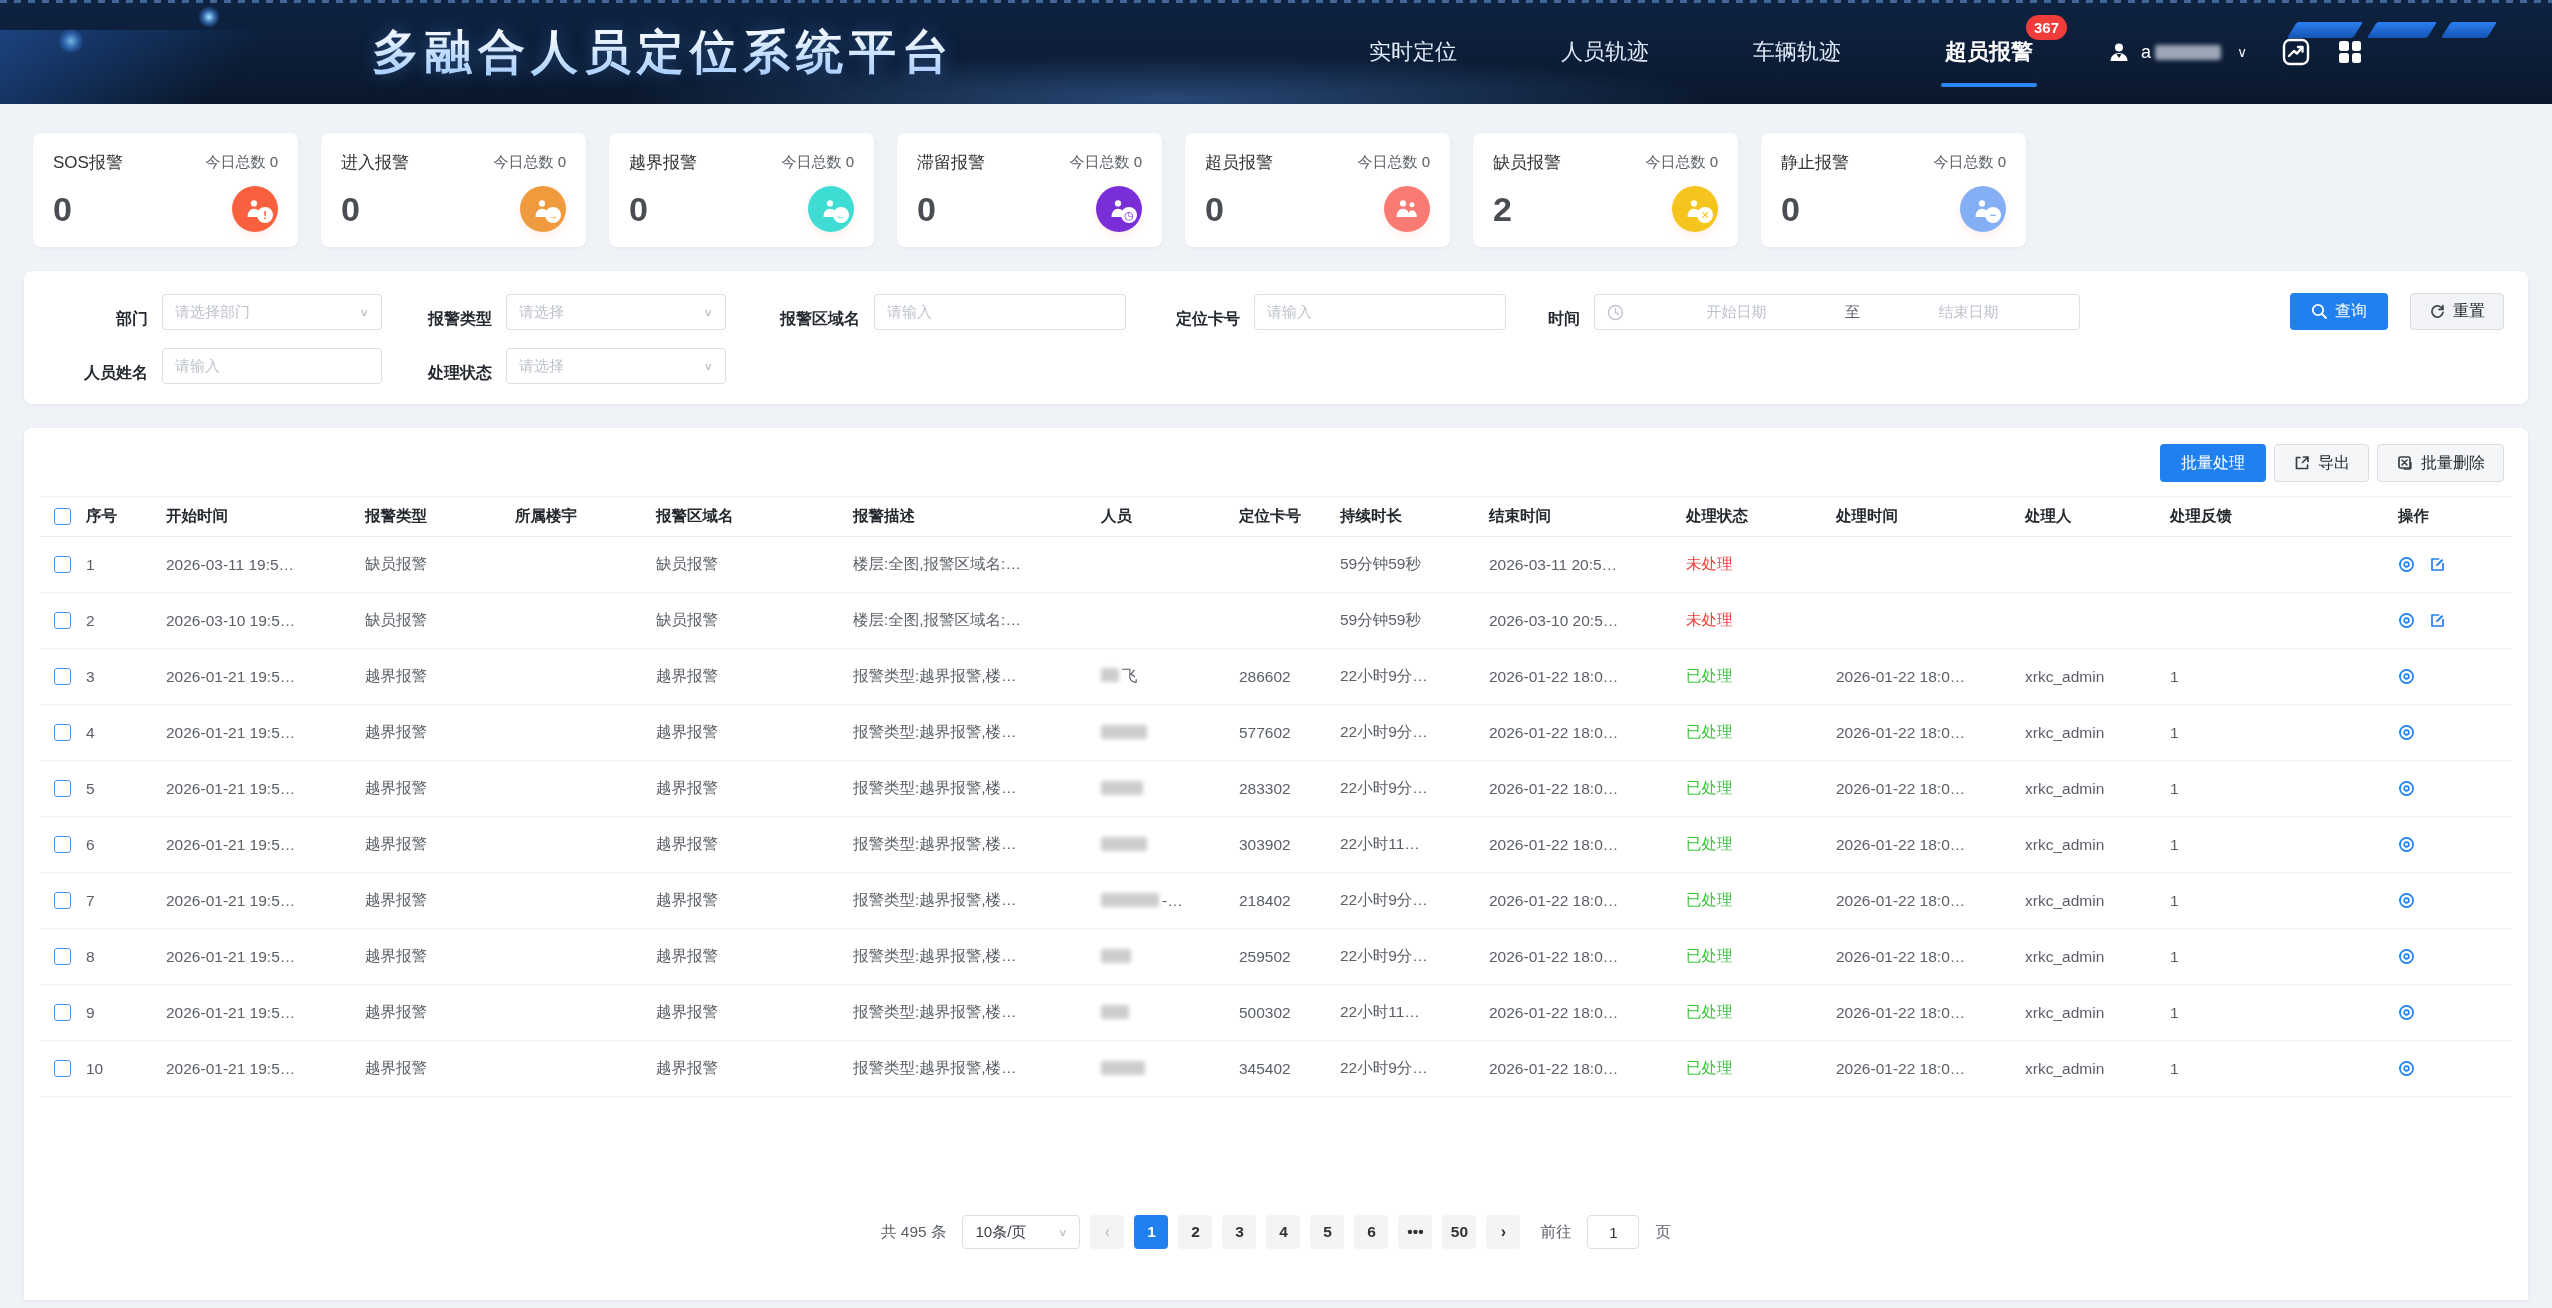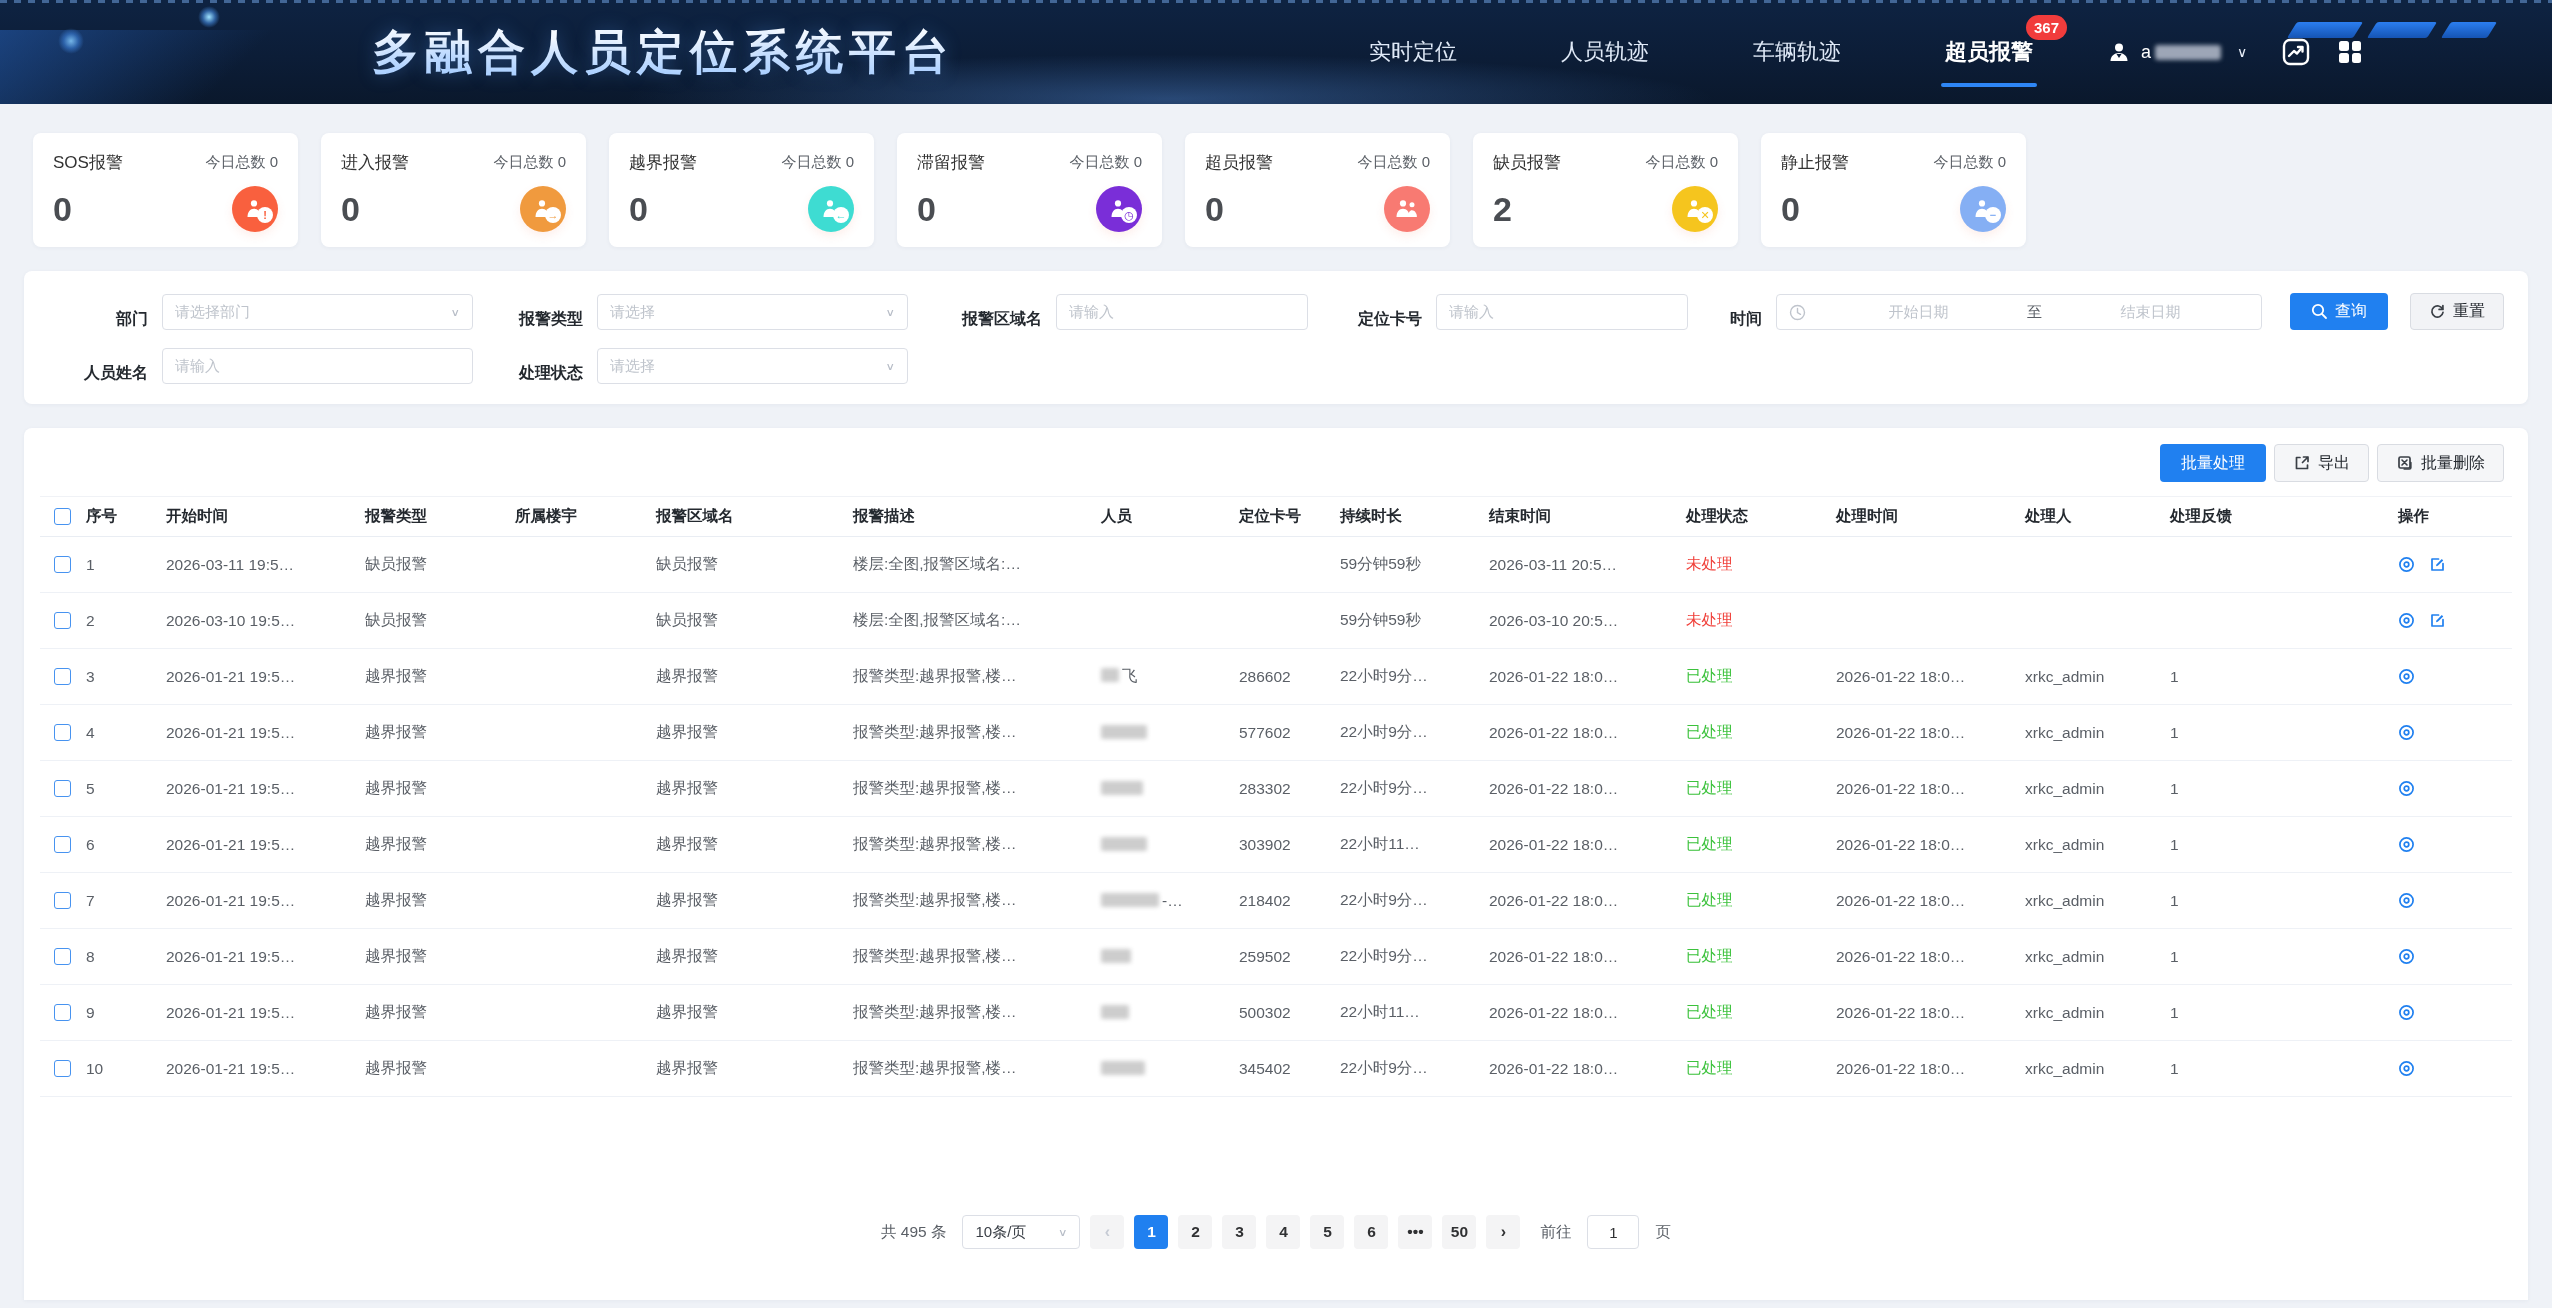--- a/index.html
+++ b/index.html
@@ -54,21 +54,21 @@
 
   
   .filter-panel { margin-top:24px; background:#fff; border-radius:8px; box-shadow:0 1px 4px rgba(30,50,90,.05); padding:22px 24px 20px; }
   .f-row { display:flex; align-items:flex-end; }
   .f-row + .f-row { margin-top:18px; }
   .f-label { font-size:16px; color:#24292f; font-weight:bold; text-align:right; margin-right:14px; white-space:nowrap; }
   .w1{ width:100px; } .w2{ width:82px; } .w3{ width:106px; } .w4{ width:86px; } .w5{ width:46px; }
   .ctrl { height:36px; border:1px solid #dcdfe6; border-radius:4px; background:#fff; display:flex; align-items:center; padding:0 12px; }
   .ctrl .ph { color:#bfc4cc; font-size:15px; flex:1; }
   .ctrl .arrow { color:#b6bcc6; font-size:13px; transform:scaleY(.8); }
-  .sel, .inp { width:311px; }
+  .sel, .inp { width:220px; }
   .inp-area, .inp-card { width:252px; }
   .gap { width:28px; }
   .daterange { width:486px; justify-content:flex-start; gap:0; }
   .daterange .clock { margin-right:14px; display:flex; }
   .daterange .d-start,.daterange .d-end { flex:1; color:#bfc4cc; font-size:15px; text-align:center; }
   .daterange .d-to { color:#5a5f66; font-size:15px; padding:0 10px; }
   .f-btns { margin-left:auto; display:flex; gap:14px; }
   .btn { height:37px; border-radius:4px; font-size:16px; display:flex; align-items:center; justify-content:center; gap:7px; cursor:pointer; border:1px solid transparent; white-space:nowrap;margin-left:8px; }
   .btn-primary { background:#2080f0; color:#fff; padding:0 20px; }
   .btn-plain { background:#f2f3f6; border-color:#d9dce2; color:#24292f; padding:0 18px; }

